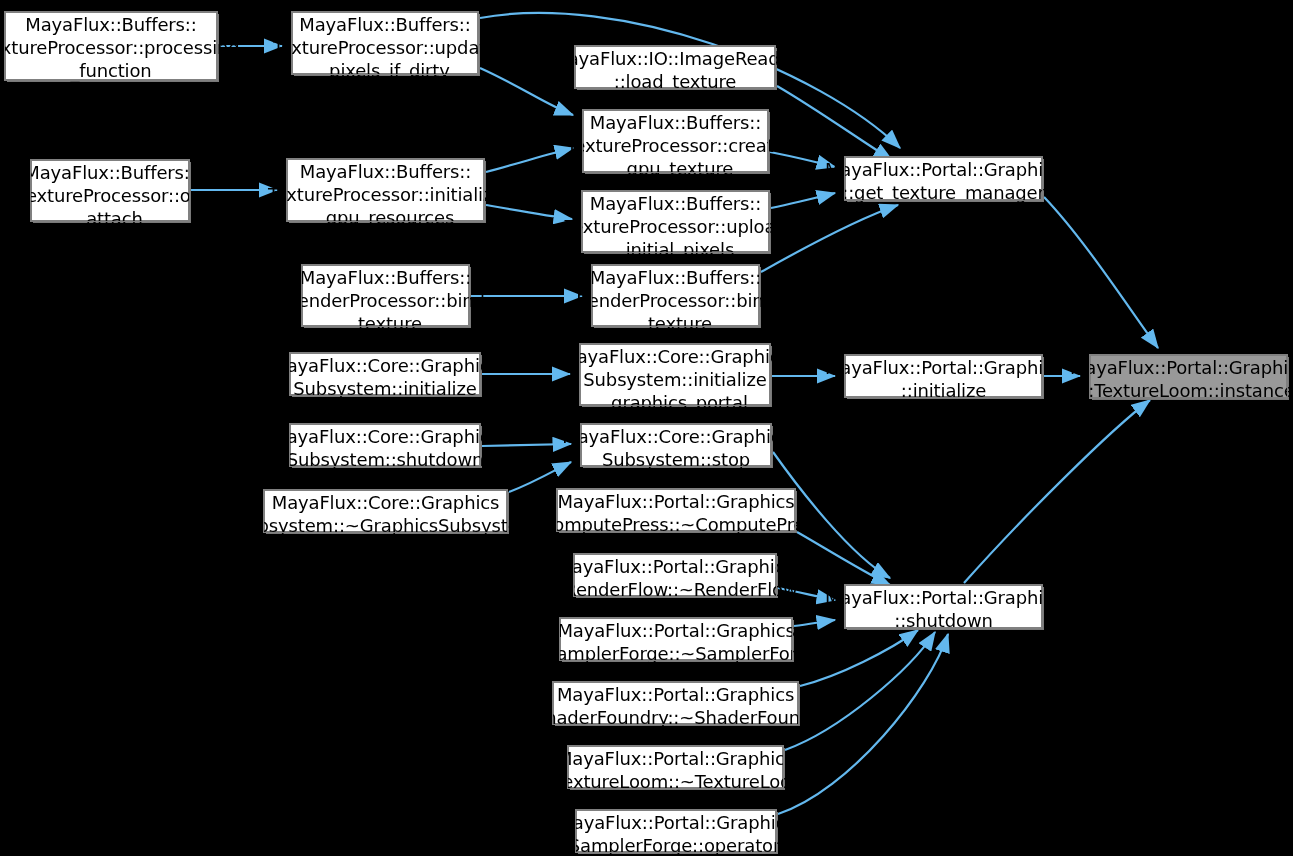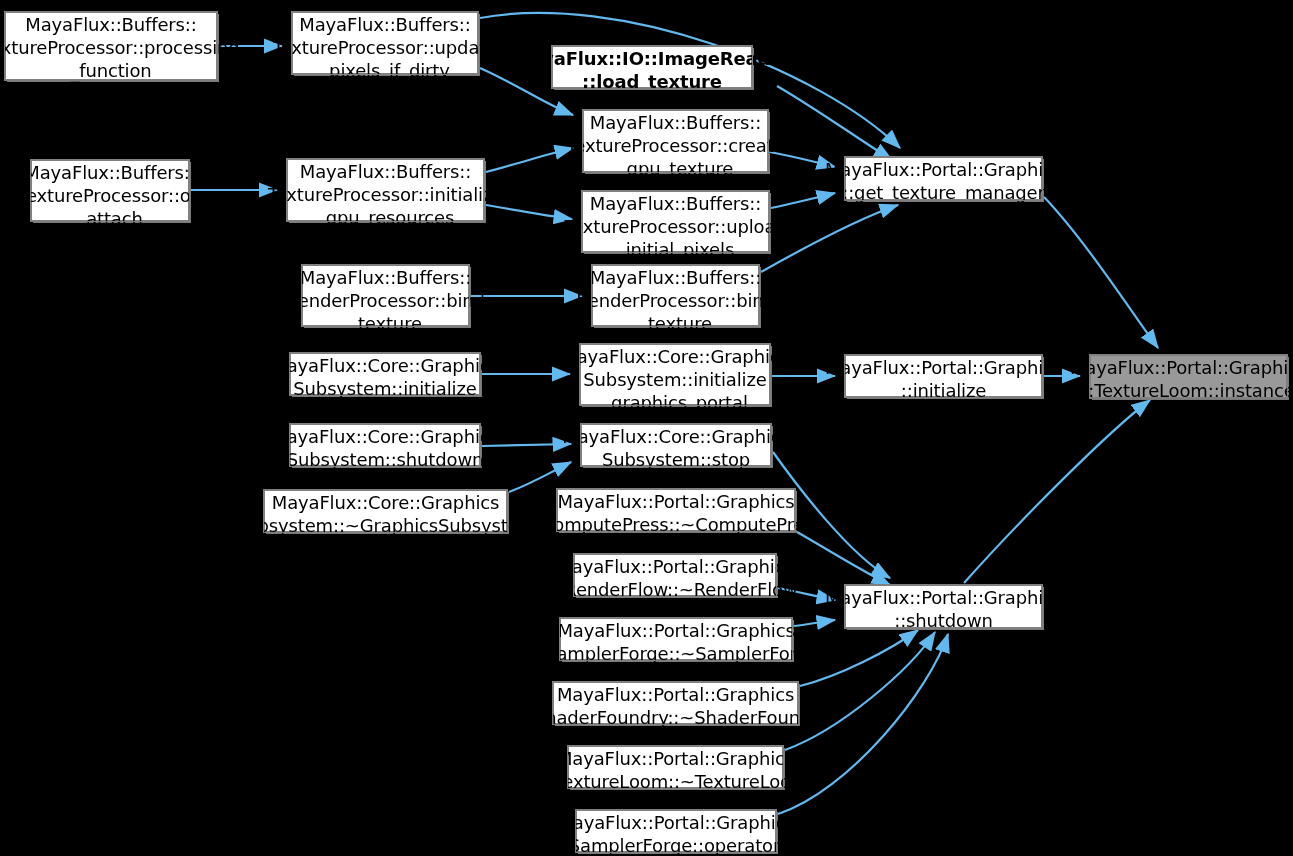--- a/index.html
+++ b/index.html
@@ -92,21 +92,21 @@
       <div class="node" style="left: 5px; top: 12px; width: 212px; height: 68px; border-color: rgb(128, 128, 128); color: rgb(0, 0, 0); background: rgb(255, 255, 255);">
         <span class="label">MayaFlux::Buffers::
 TextureProcessor::processing
 _function</span>
       </div>
       <div class="node" style="left: 292px; top: 12px; width: 186px; height: 62px; border-color: rgb(128, 128, 128); color: rgb(0, 0, 0); background: rgb(255, 255, 255);">
         <span class="label">MayaFlux::Buffers::
 TextureProcessor::update
 _pixels_if_dirty</span>
       </div>
-      <div class="node" style="left: 552px; top: 46px; width: 200px; height: 42px; border-color: rgb(128, 128, 128); color: rgb(0, 0, 0); background: rgb(255, 255, 255); font-weight: bold;">
+      <div class="node" style="left: 575px; top: 46px; width: 200px; height: 42px; border-color: rgb(128, 128, 128); color: rgb(0, 0, 0); background: rgb(255, 255, 255);">
         <span class="label">MayaFlux::IO::ImageReader
 ::load_texture</span>
       </div>
       <div class="node" style="left: 583px; top: 110px; width: 185px; height: 62px; border-color: rgb(128, 128, 128); color: rgb(0, 0, 0); background: rgb(255, 255, 255);">
         <span class="label">MayaFlux::Buffers::
 TextureProcessor::create
 _gpu_texture</span>
       </div>
       <div class="node" style="left: 31px; top: 160px; width: 158px; height: 61px; border-color: rgb(128, 128, 128); color: rgb(0, 0, 0); background: rgb(255, 255, 255);">
         <span class="label">MayaFlux::Buffers::

